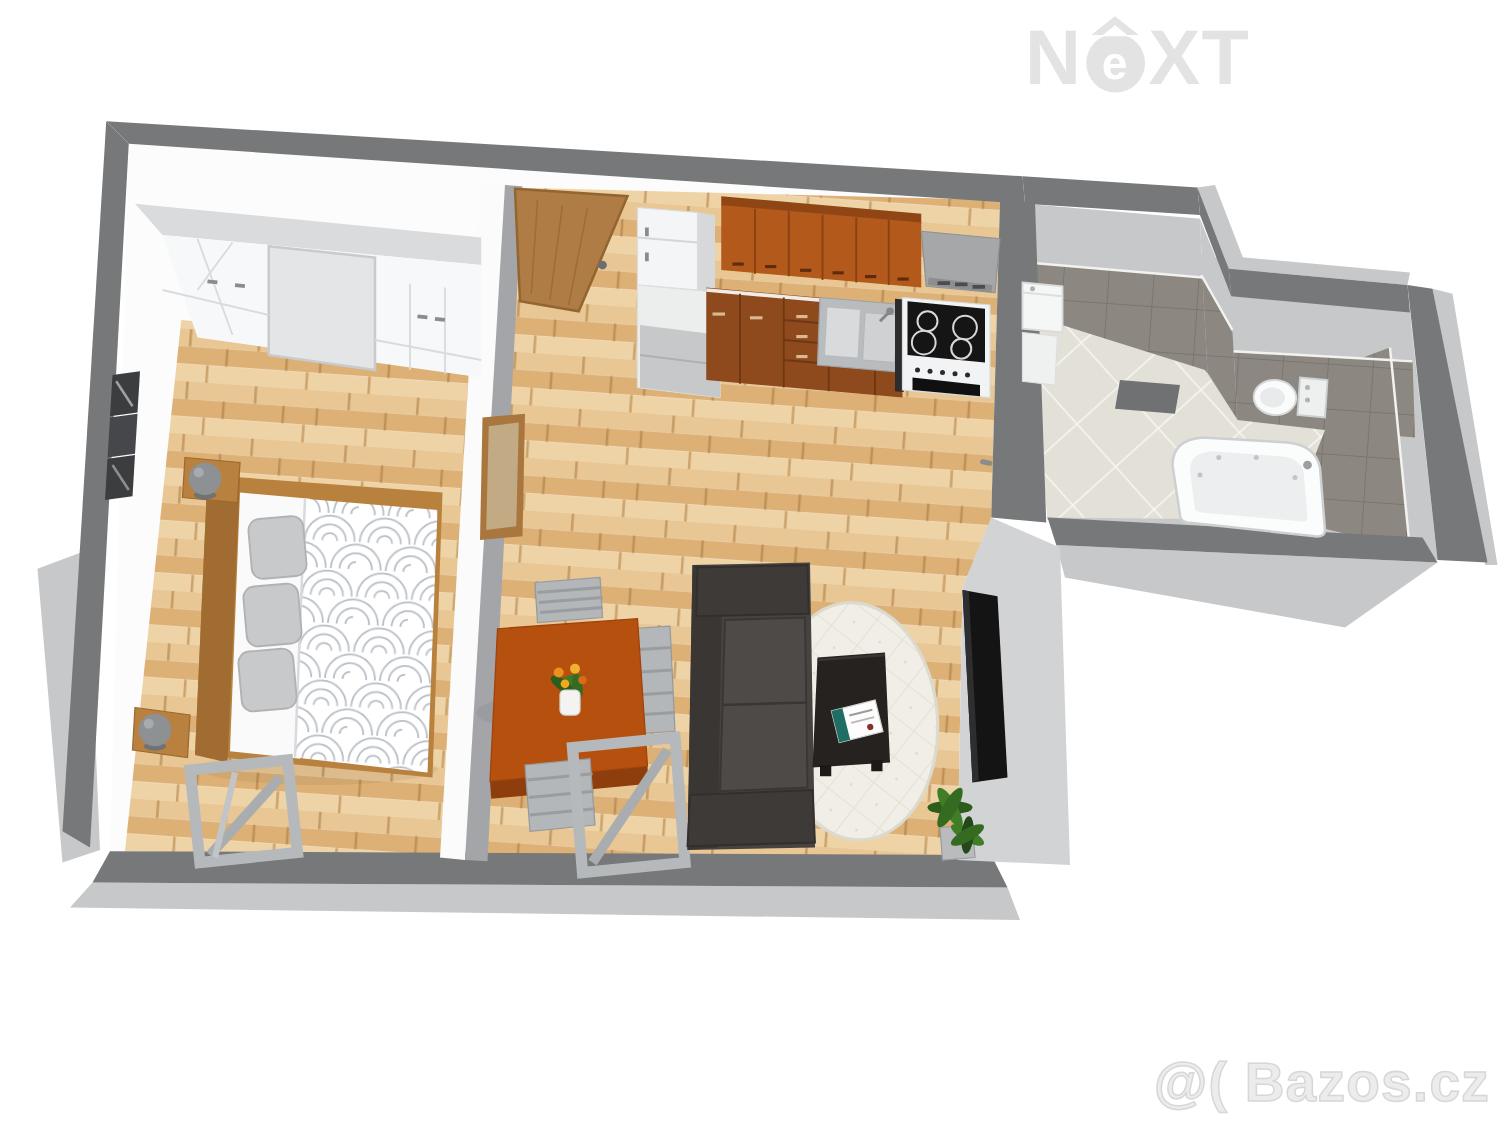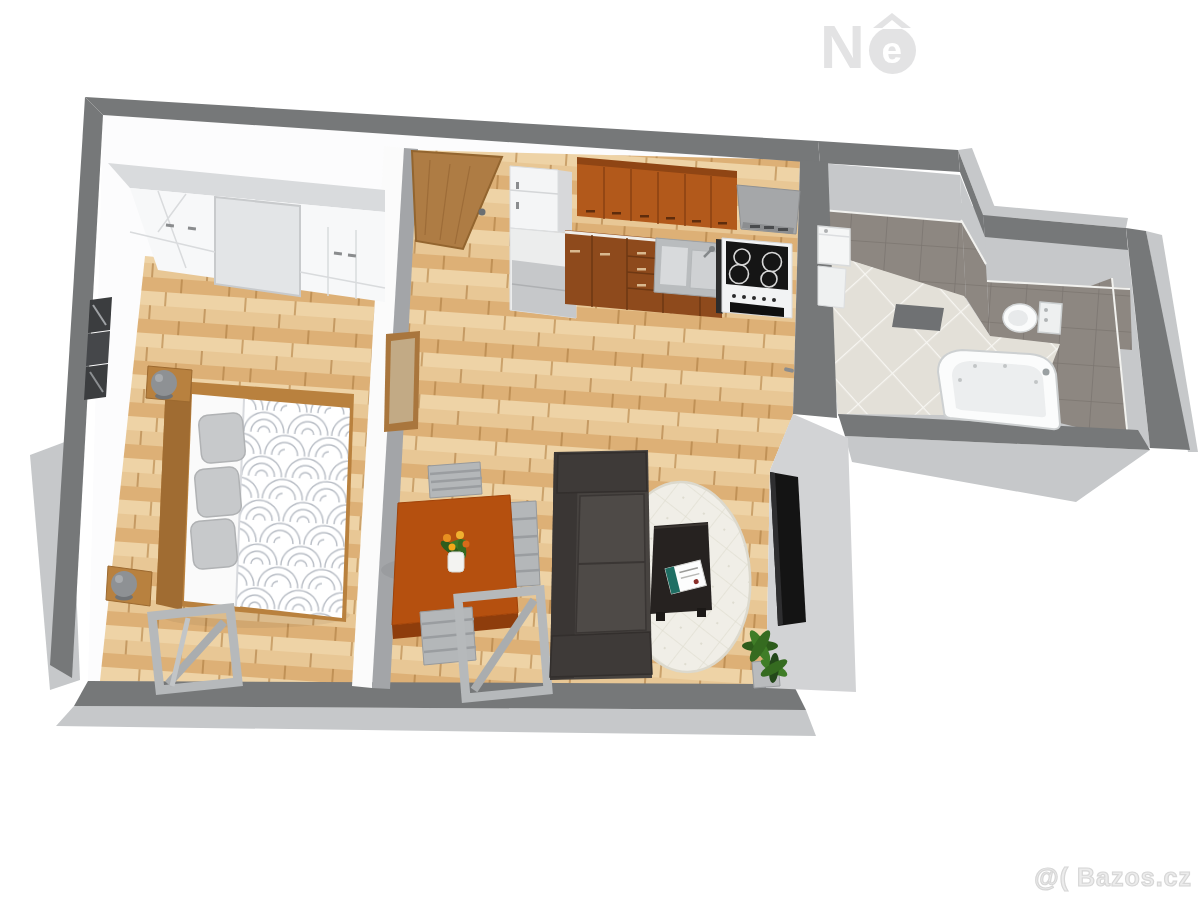--- a/index.html
+++ b/index.html
@@ -18,21 +18,21 @@
   .brand{position:absolute;left:820px;top:16px;display:flex;align-items:flex-end;
          color:#e3e3e4;font-weight:800;letter-spacing:1px;}
   .brand .bn,.brand .bxt{font-size:62px;line-height:62px;}
   .brand .circle-wrap{position:relative;margin:0 3px 4px 3px;}
   .brand .ecirc{width:47px;height:47px;border-radius:50%;background:#e3e3e4;display:flex;
          align-items:center;justify-content:center;color:#ffffff;font-size:37px;font-weight:800;}
   .brand .caret{position:absolute;top:-14px;left:50%;transform:translateX(-50%);width:0;height:0;
          border-left:19px solid transparent;border-right:19px solid transparent;border-bottom:15px solid #e3e3e4;}
   .brand .caret-inner{position:absolute;top:-7px;left:50%;transform:translateX(-50%);width:0;height:0;
          border-left:11px solid transparent;border-right:11px solid transparent;border-bottom:9px solid #ffffff;}
-  .site-mark{position:absolute;right:8px;bottom:8px;font-size:25px;font-weight:700;
+  .site-mark{position:absolute;right:8px;bottom:8px;font-size:44px;font-weight:700;
          color:#ececec;-webkit-text-stroke:1.2px #d7d7d7;letter-spacing:1px;}
 </style>
 </head>
 <body>
 
 <svg width="1200" height="900" viewBox="0 0 1200 900">
   <defs>
     <pattern id="wood" width="130" height="42" patternUnits="userSpaceOnUse" patternTransform="rotate(4)">
       <rect x="0" y="0" width="130" height="14" fill="#e8c795"></rect>
       <rect x="0" y="14" width="130" height="14" fill="#ddb076"></rect>
@@ -376,14 +376,15 @@
   </g>
 </svg>
 
 <div class="brand">
   <span class="bn">N</span>
   <span class="circle-wrap">
     <span class="caret"></span>
     <span class="caret-inner"></span>
     <span class="ecirc">e</span>
   </span>
+  <span class="bxt">XT</span>
 </div>
 <div class="site-mark">@( Bazos.cz</div>
 
 </body></html>

